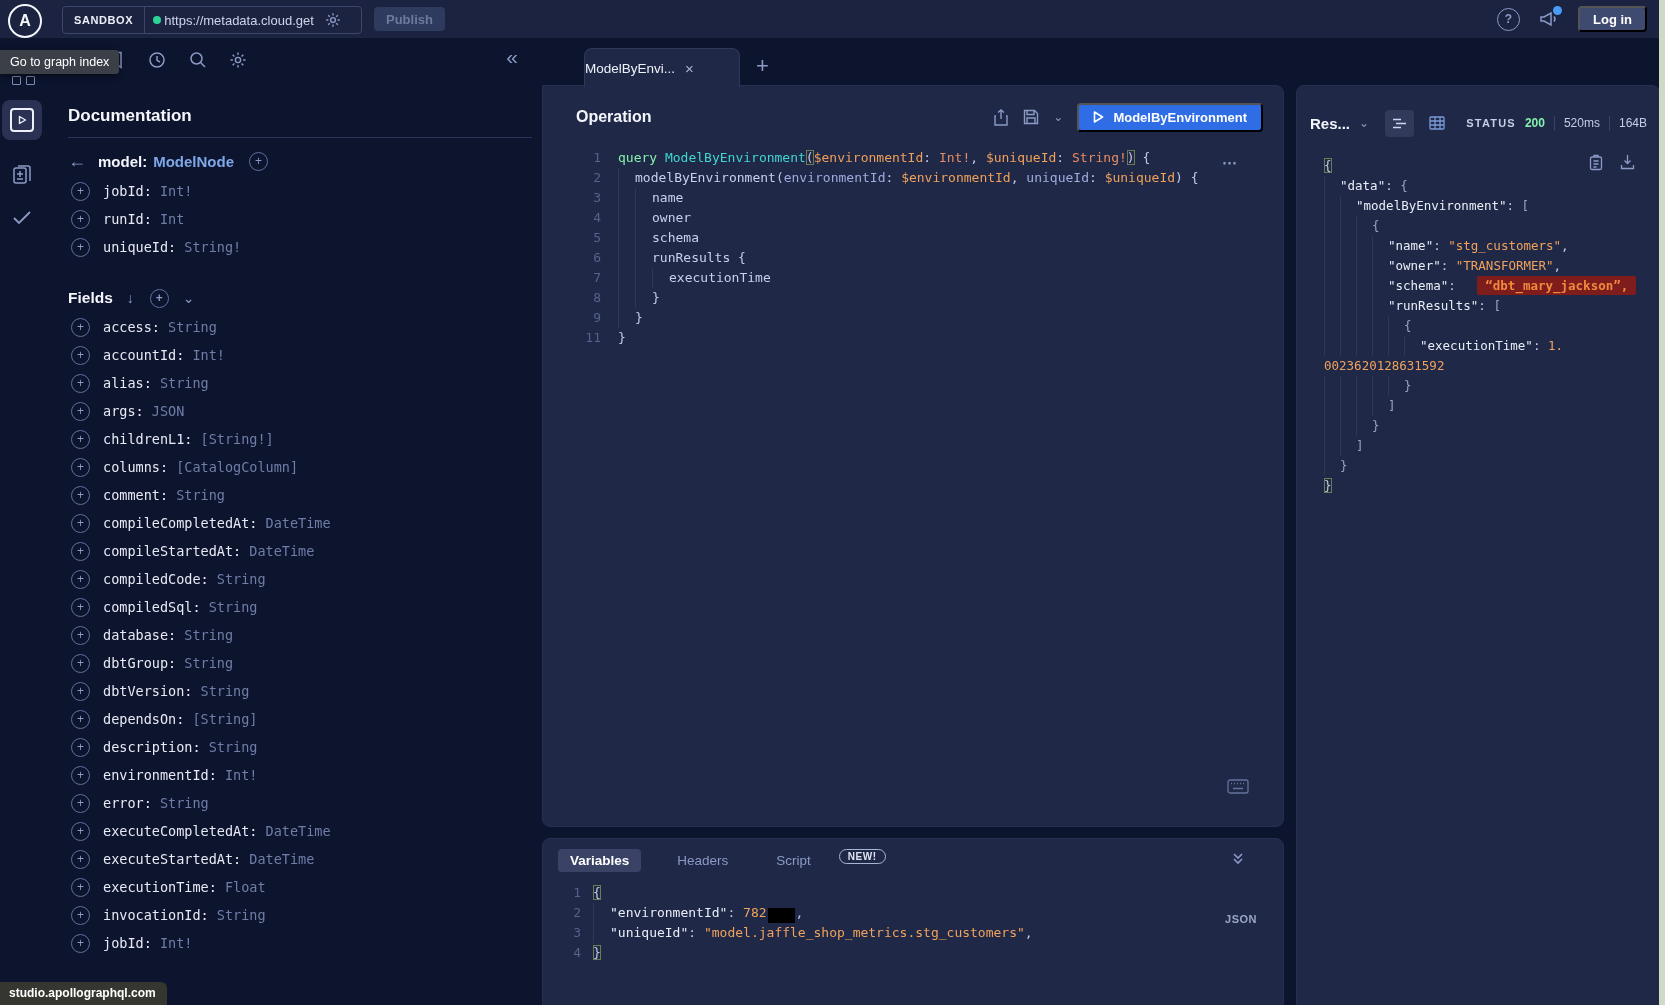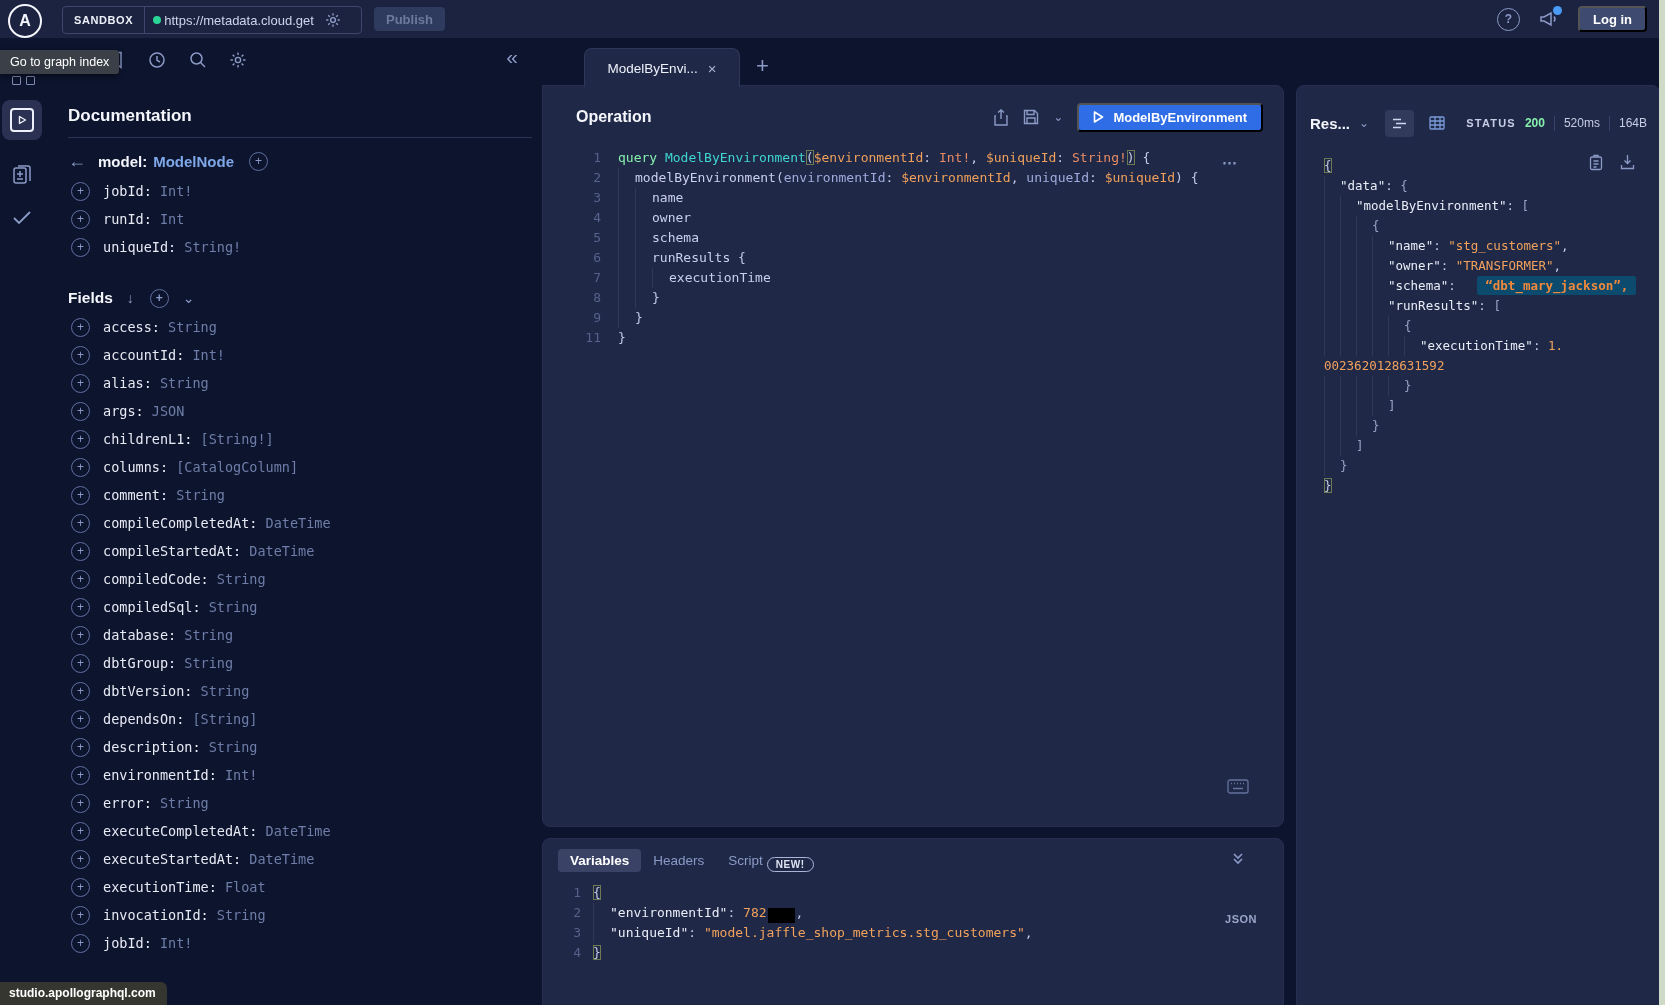--- a/index.html
+++ b/index.html
@@ -63,21 +63,21 @@
   .sec-ic{color:#8b9ac6;font-weight:normal;font-size:14px;}
   .doc-list{margin-top:4px;}
   .doc-row{display:flex;align-items:center;height:28px;gap:13px;}
   .plus-circle{width:17px;height:17px;border:1.5px solid #5f6f9e;border-radius:50%;color:#8b9ac6;flex:none;
         display:flex;align-items:center;justify-content:center;font-size:12px;line-height:1;margin-left:3px;}
   .fname{color:#e8eaf4;font-size:13.5px;font-family:"DejaVu Sans Mono",monospace;}
   .ftype{color:#6f7ea8;font-size:13.5px;font-family:"DejaVu Sans Mono",monospace;}
 
   
   .tab{position:absolute;left:584px;top:48px;width:154px;height:38px;background:#1f2847;border:1px solid #2f3859;border-bottom:none;
-        border-radius:8px 8px 0 0;display:flex;align-items:center;justify-content:center;gap:10px;z-index:2;}
+        border-radius:8px 8px 0 0;display:flex;align-items:center;justify-content:flex-start;gap:10px;z-index:2;}
   .tab-title{color:#eef1f9;font-size:13.5px;}
   .tab-x{color:#aab3d0;font-size:15px;line-height:1;}
   .newtab{position:absolute;left:756px;top:55px;color:#8b9ac6;font-size:22px;line-height:1;}
 
   
   .card{position:absolute;background:#1f2847;border-radius:8px;border:1px solid #262f52;}
   .op-card{left:542px;top:85px;width:740px;height:740px;border-top-left-radius:0;}
   .vars-card{left:542px;top:838px;width:740px;height:167px;border-radius:8px 8px 0 0;}
   .resp-card{left:1296px;top:85px;width:362px;height:920px;border-radius:8px 8px 0 0;}
 
@@ -108,28 +108,28 @@
   .tk-v{color:#f0a05a;}
   .tk-t{color:#e98b63;}
   .tk-p{color:#c3cae6;}
   .tk-f{color:#c9d0ec;}
   .tk-a{color:#9fabdd;}
   .tk-k{color:#e9edf8;}
   .tk-s{color:#f2a25c;}
   .tk-n{color:#f2a25c;}
   .tk-b{color:#9aa3c4;}
   .tk-bm{color:#c3cae6;outline:1px solid #6e7a52;outline-offset:-1px;}
-  .tk-hl{color:#f0893c;background:#0c4a6e;font-weight:bold;padding:2px 8px;margin-left:14px;border-radius:2px;text-align:right;}
+  .tk-hl{color:#f0893c;background:#7f1d1d;font-weight:bold;padding:2px 8px;margin-left:14px;border-radius:2px;text-align:right;}
   .tk-red{display:inline-block;width:27px;height:15px;background:#000;vertical-align:middle;margin:0 1px;transform:translateY(2px);}
 
   .dots-menu{position:absolute;right:44px;top:68px;color:#8b9ac6;font-size:15px;font-weight:bold;letter-spacing:2px;}
   .kbd-icon{position:absolute;right:34px;bottom:28px;color:#66729c;}
 
   
-  .vars-tabs{position:absolute;left:15px;top:10px;display:flex;align-items:flex-end;gap:0;}
+  .vars-tabs{position:absolute;left:15px;top:10px;display:flex;align-items:flex-start;gap:24px;}
   .vtab{padding:4px 12px;font-size:13.5px;color:#8b9ac6;border-radius:4px;}
   .vtab.sel{background:#3a4366;color:#fff;font-weight:bold;}
   .newbadge{border:1px solid #aab4d4;border-radius:10px;padding:1px 8px;font-size:10px;font-weight:bold;color:#dfe4f2;letter-spacing:.5px;}
   .vars-collapse{position:absolute;right:38px;top:12px;color:#8b9ac6;}
   .vars-editor{top:44px;}
   .json-label{position:absolute;right:26px;top:74px;color:#9aa6c8;font-size:11px;font-weight:bold;letter-spacing:.5px;}
 
   
   .resp-header{position:absolute;left:13px;right:12px;top:22px;height:30px;display:flex;align-items:center;}
   .resp-title{color:#f4f6fc;font-size:15px;font-weight:bold;}

